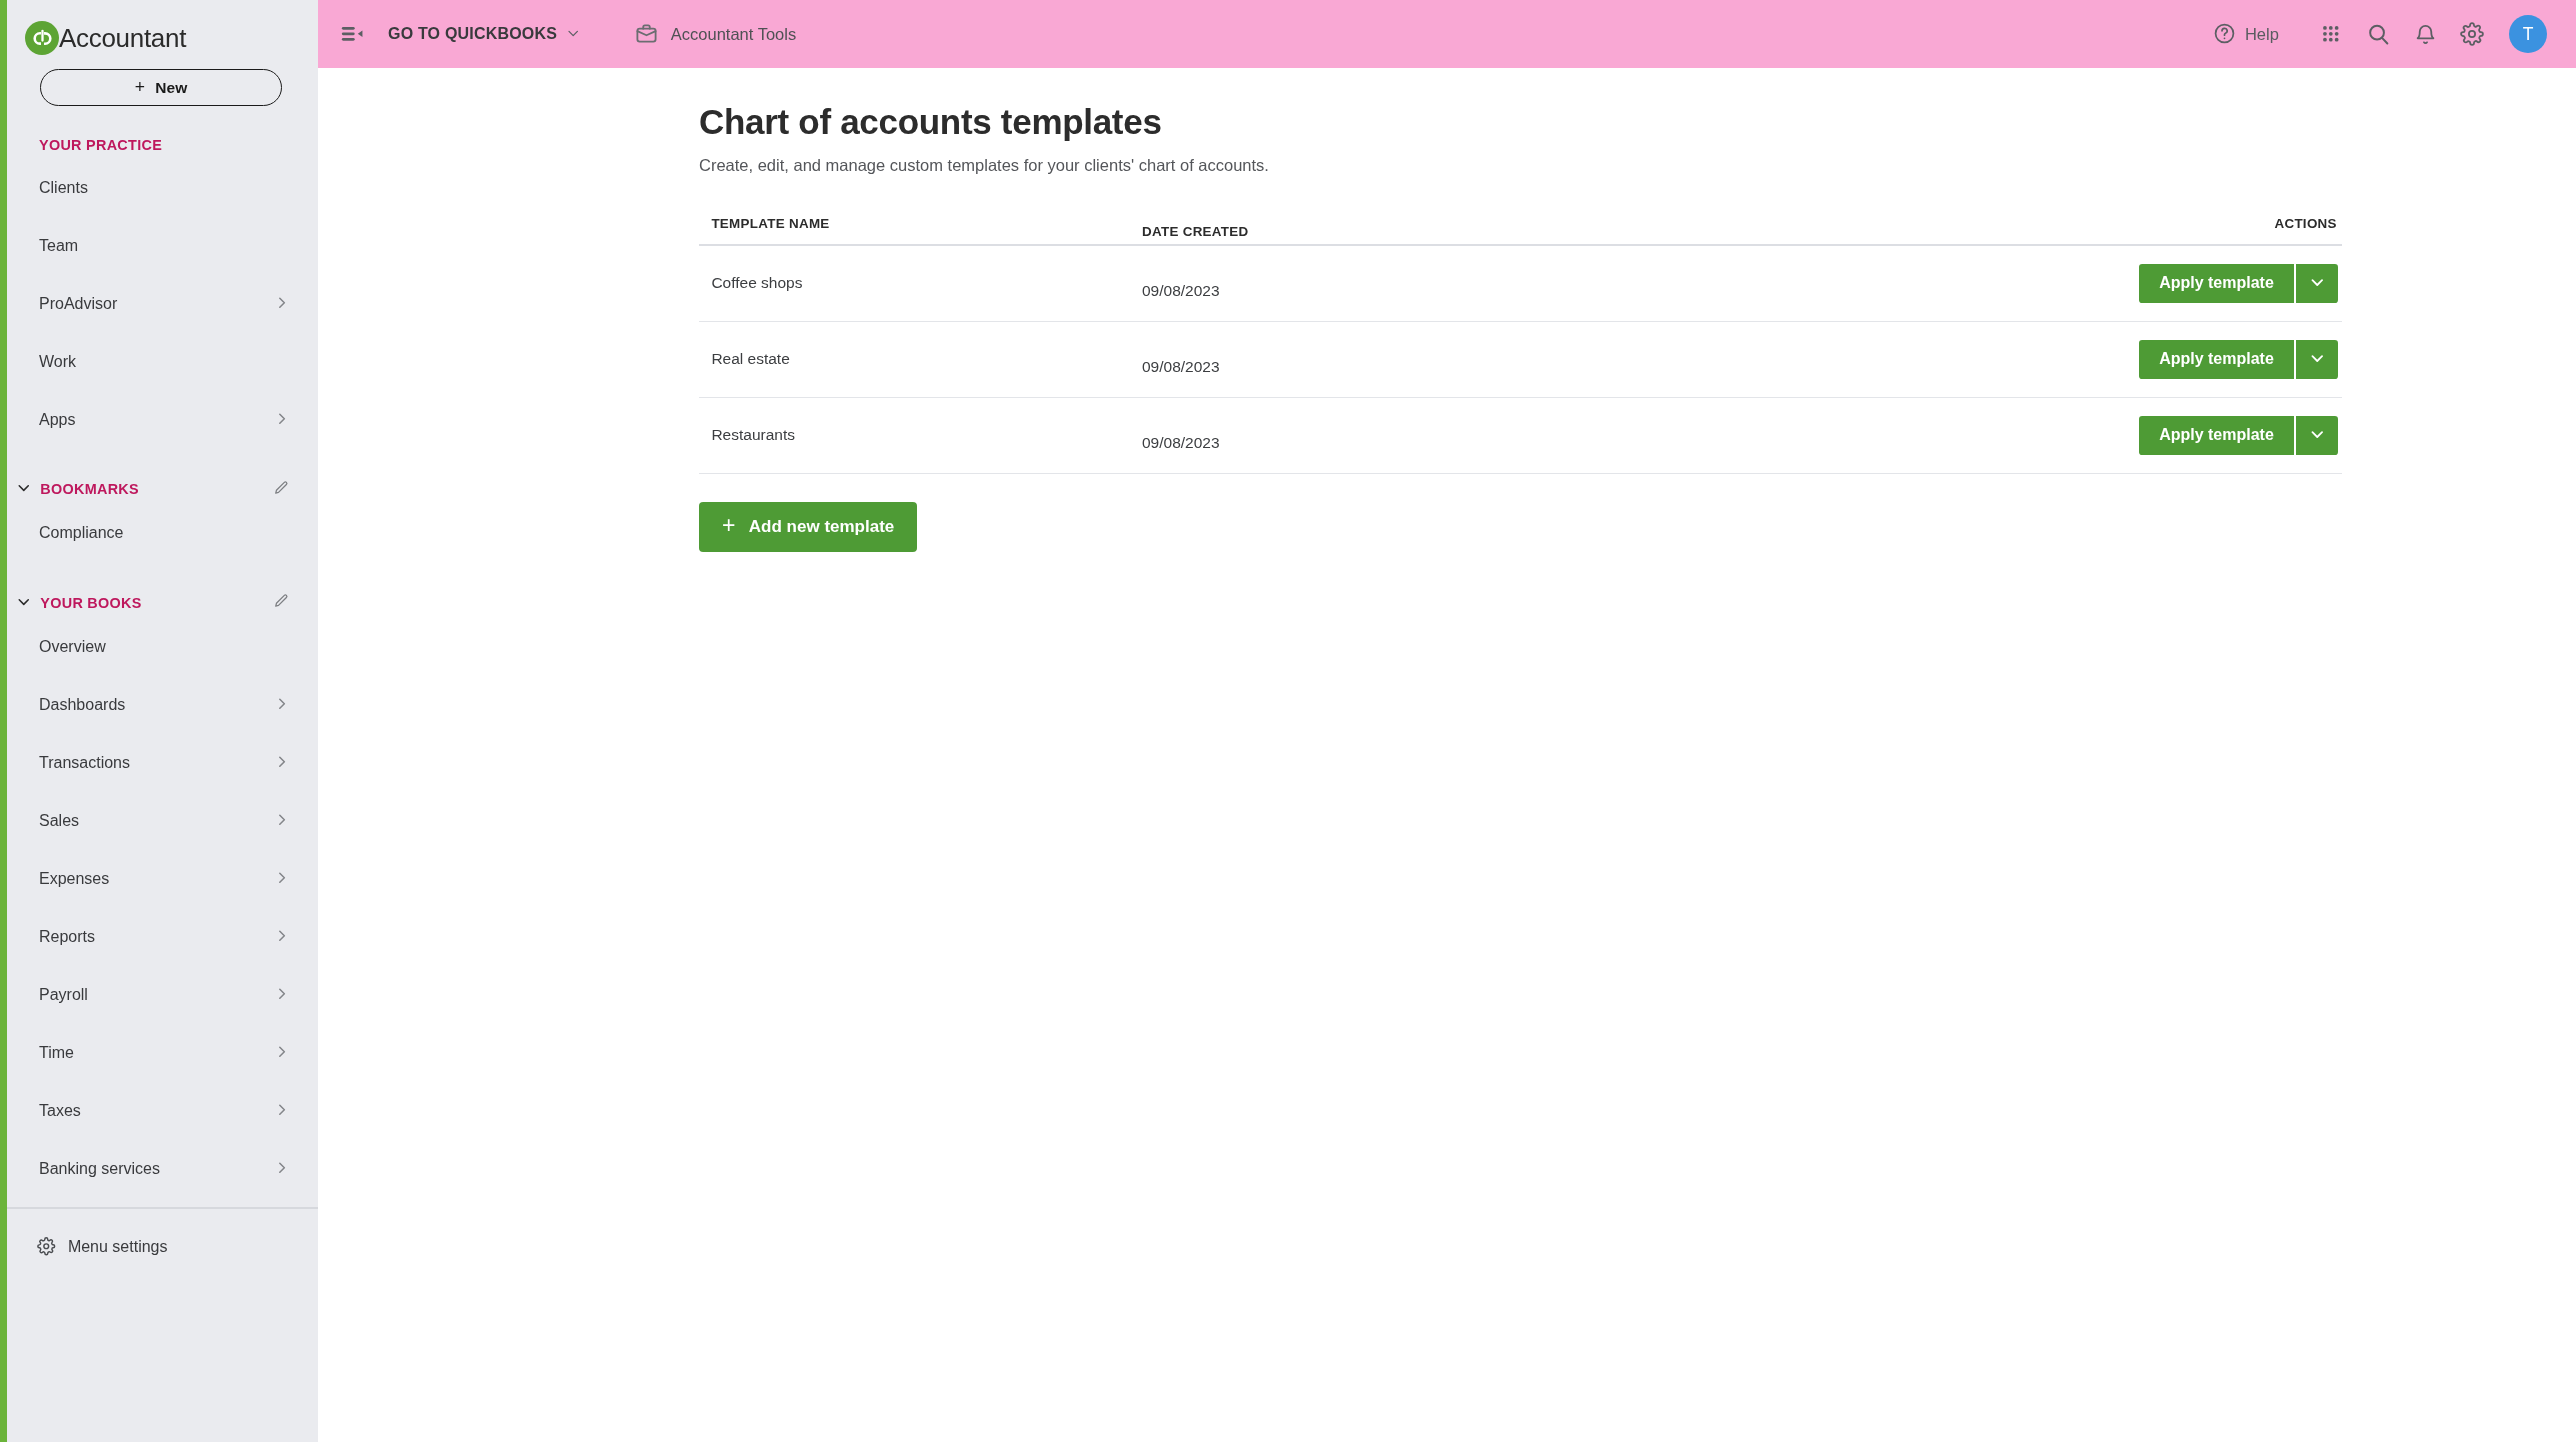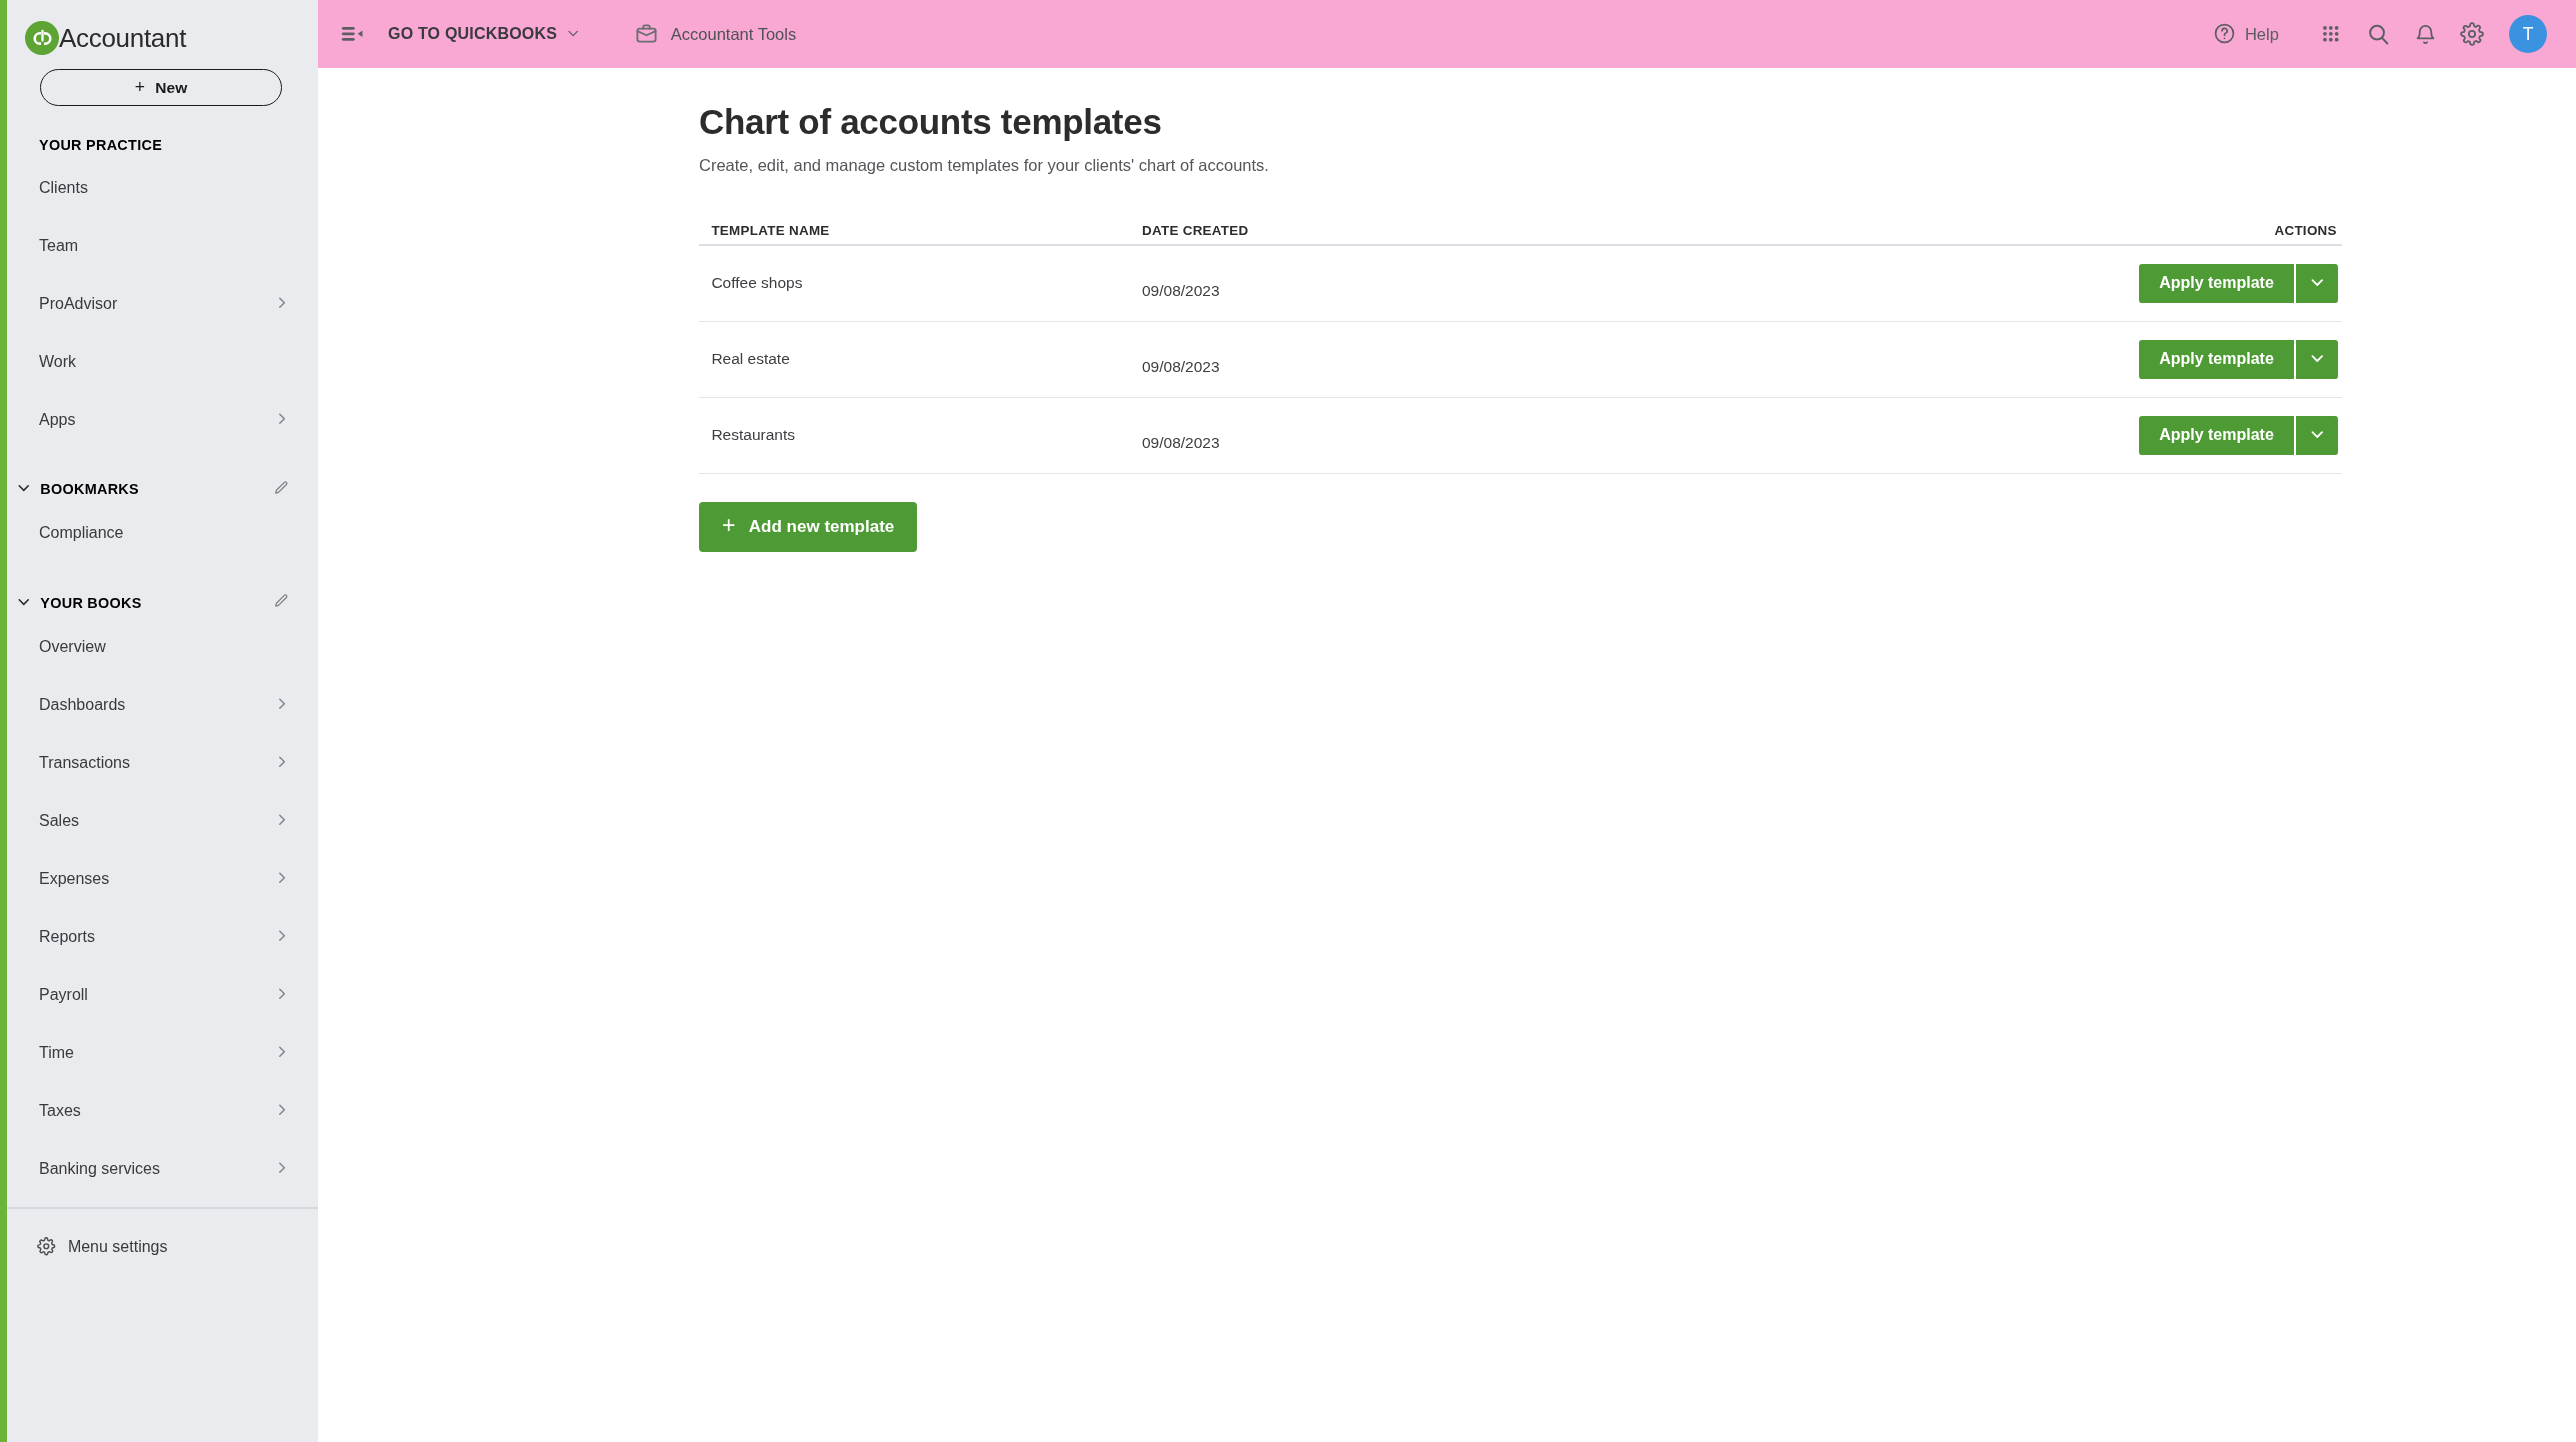--- a/index.html
+++ b/index.html
@@ -51,21 +51,21 @@
     display: flex; align-items: center; justify-content: center;
     gap: 10.3px;
     font-size: 15.5px; font-weight: 600; color: #1a1a1a;
     cursor: pointer;
     font-family: "Liberation Sans", sans-serif;
   }
   .new-plus { font-size: 17.5px; font-weight: 400; line-height: 1; }
 
   .section-label {
     padding: 31px 29px 0 39px;
-    font-size: 14.4px; font-weight: 700; color: #000000;
+    font-size: 14.4px; font-weight: 700; color: #be185d;
     letter-spacing: 0.3px;
     display: flex; align-items: center;
   }
   .section-label.collapsible { padding-left: 15.5px; justify-content: space-between; }
   .section-label .seclabel-left { display: flex; align-items: center; gap: 9.3px; }
   .section-label .pencil { opacity: 0.85; cursor: pointer; }
 
   .nav-list { padding-top: 5.2px; }
   .nav-item {
     display: flex; align-items: center; justify-content: space-between;
@@ -144,21 +144,21 @@
     font-size: 35px; font-weight: 700; color: #2c2c2c;
     letter-spacing: -0.3px; line-height: 1.1;
   }
   .page-subtitle {
     margin-top: 14.4px;
     font-size: 16.5px; color: #54565a; font-weight: 400;
   }
 
   .table { margin-top: 34px; width: 1643px; }
   .thead {
-    display: flex; align-items: flex-end;
+    display: flex; align-items: center;
     height: 37px;
     border-bottom: 2.1px solid #dcdee3;
     padding-bottom: 6.2px;
   }
   .th {
     font-size: 13.4px; font-weight: 700; color: #2c2c2c;
     letter-spacing: 0.3px;
   }
   .col-name { flex: 0 0 443px; padding-left: 12.4px; }
   .col-date { flex: 0 0 927px; margin-top: 16px; }

